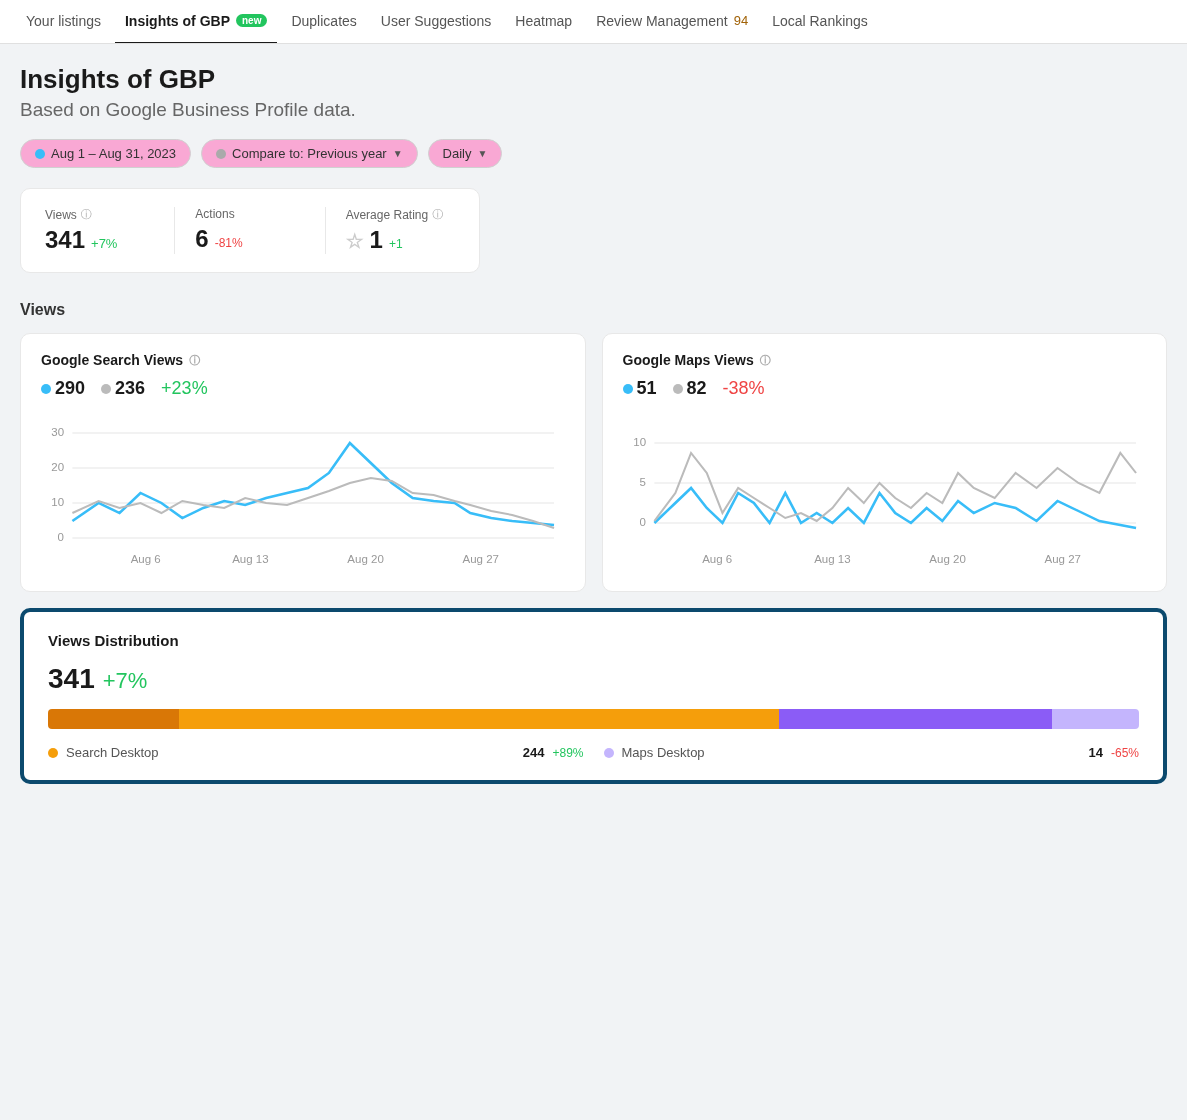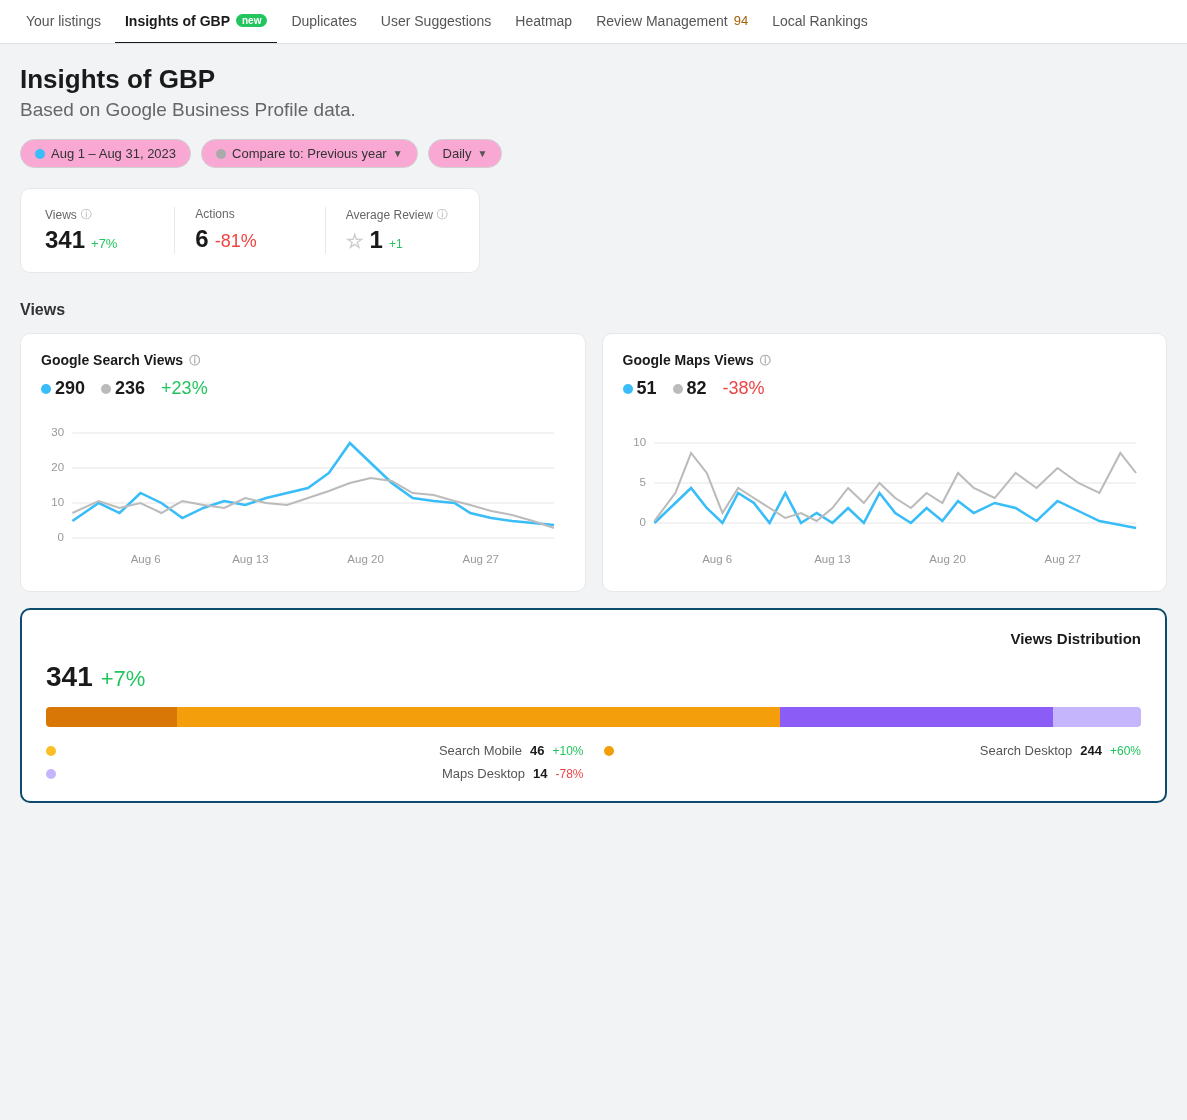--- a/index.html
+++ b/index.html
@@ -118,21 +118,21 @@
       gap: 4px;
     }
     .summary-value {
       font-size: 24px;
       font-weight: 700;
       display: flex;
       align-items: baseline;
       gap: 6px;
     }
     .pct-green { color: #22c55e; font-size: 13px; font-weight: 500; }
-    .pct-red { color: #ef4444; font-size: 18px; font-weight: 500; }
+    .pct-red { color: #ef4444; font-size: 12px; font-weight: 500; }
     .info-icon { color: #aaa; font-size: 11px; cursor: help; }
 
     .section-title {
       font-size: 16px;
       font-weight: 600;
       margin-bottom: 14px;
       color: #333;
     }
 
     .charts-row {
@@ -174,23 +174,22 @@
 
     .chart-svg-wrap {
       width: 100%;
       height: 160px;
     }
 
     .dist-card {
       background: #fff;
       border-radius: 10px;
       padding: 20px 24px;
-      border: 2px solid #0c4a6e;
+      border: 4px solid #0c4a6e;
       margin-bottom: 16px;
-      text-align: right;
     }
     .dist-title {
       font-weight: 700;
       font-size: 15px;
       margin-bottom: 14px;
     }
     .dist-total {
       font-size: 28px;
       font-weight: 700;
       margin-bottom: 14px;
@@ -295,21 +294,21 @@
       <div class="summary-label">
         <span>Actions</span>
       </div>
       <div class="summary-value">
         <span>6</span>
         <span class="pct-red">-81%</span>
       </div>
     </div>
     <div class="summary-item">
       <div class="summary-label">
-        <span>Average Review</span>
+        <span>Average Rating</span>
         <span class="info-icon">ⓘ</span>
       </div>
       <div class="summary-value">
         <span style="font-size:20px;color:#ccc;">☆</span>
         <span>1</span>
         <span class="pct-green" style="font-size:12px;">+1</span>
       </div>
     </div>
   </div>
 
@@ -404,32 +403,26 @@
       <span class="pct-green" style="font-size:22px;">+7%</span>
     </div>
     <div class="stacked-bar">
       <div class="bar-seg" style="width:12%;background:#d97706;"></div>
       <div class="bar-seg" style="width:55%;background:#f59e0b;"></div>
       <div class="bar-seg" style="width:25%;background:#8b5cf6;"></div>
       <div class="bar-seg" style="width:8%;background:#c4b5fd;"></div>
     </div>
     <div class="dist-legend">
       <div class="dist-legend-item">
-        <span class="dist-legend-dot" style="background:#fbbf24"></span>
-        <span class="dist-legend-label">Search Mobile</span>
-        <span class="dist-legend-val">46</span>
-        <span class="pct-green dist-legend-pct">+10%</span>
-      </div>
-      <div class="dist-legend-item">
         <span class="dist-legend-dot" style="background:#f59e0b"></span>
         <span class="dist-legend-label">Search Desktop</span>
         <span class="dist-legend-val">244</span>
-        <span class="pct-green dist-legend-pct">+60%</span>
+        <span class="pct-green dist-legend-pct">+89%</span>
       </div>
       <div class="dist-legend-item">
         <span class="dist-legend-dot" style="background:#c4b5fd"></span>
         <span class="dist-legend-label">Maps Desktop</span>
         <span class="dist-legend-val">14</span>
-        <span class="pct-red dist-legend-pct">-78%</span>
+        <span class="pct-red dist-legend-pct">-65%</span>
       </div>
     </div>
   </div>
 </div>
 
 </body></html>

